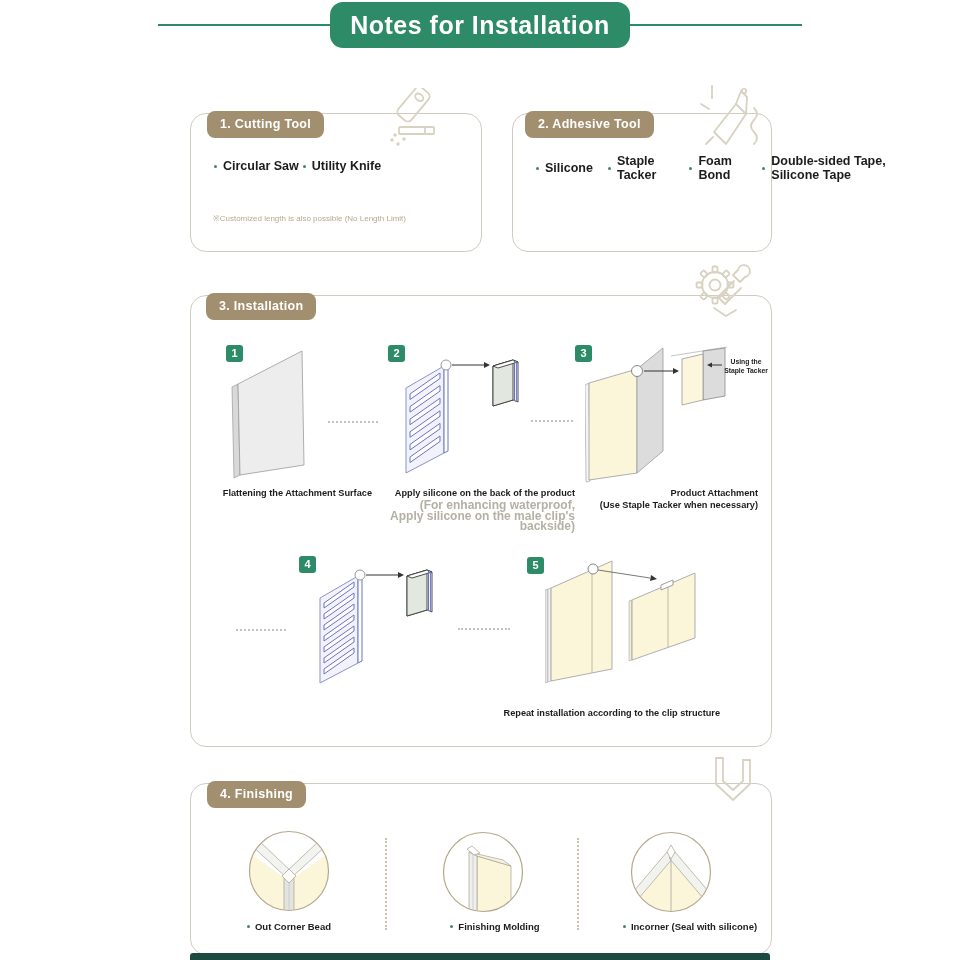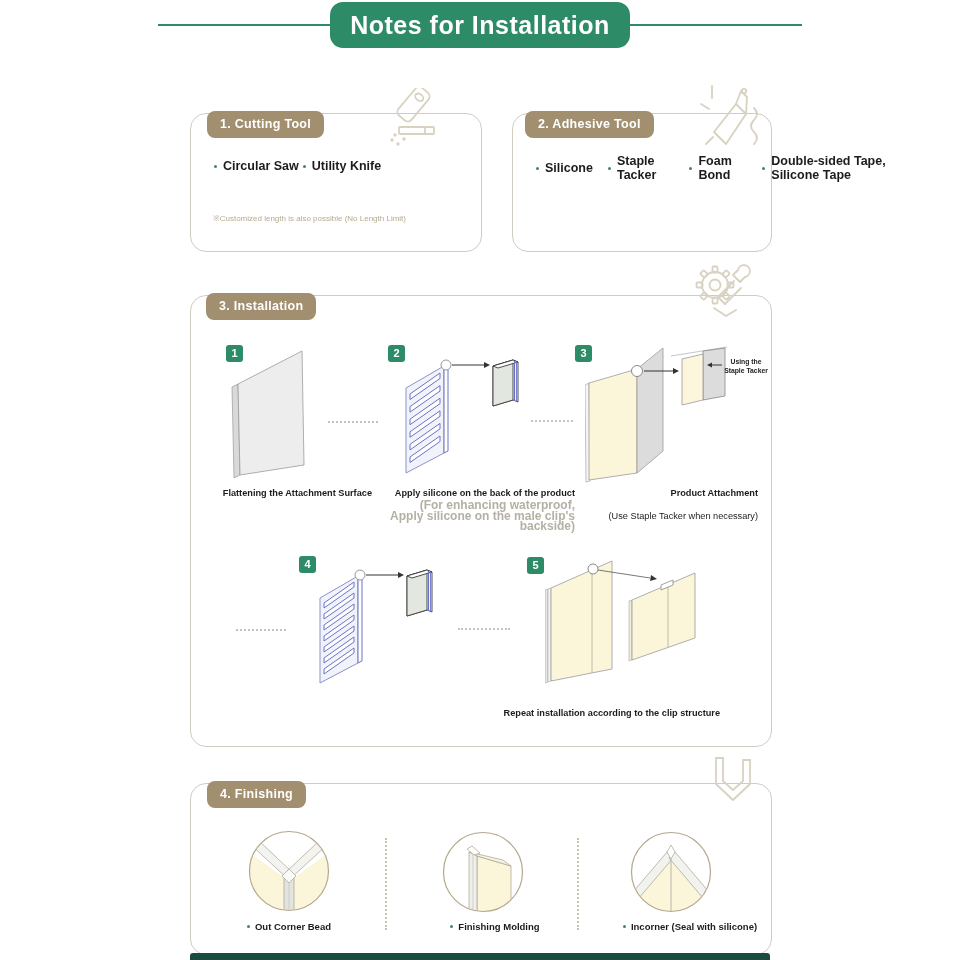--- a/index.html
+++ b/index.html
@@ -24,21 +24,21 @@
   .dot{width:3px;height:3px;border-radius:50%;background:#47806d;margin-right:6px;flex:0 0 auto;}
   .note{position:absolute;font-size:8px;color:#b6ab90;}
 
   
   .badge{position:absolute;width:17px;height:17px;background:#2e8b68;border-radius:3px;color:#fff;
          font-size:11px;font-weight:bold;text-align:center;line-height:17px;}
   .dot-h{position:absolute;border-top:2px dotted #c3c3c3;height:0;}
   .dot-v{position:absolute;border-left:2px dotted #ccc4a6;width:0;}
   .cap{position:absolute;text-align:right;font-size:9.2px;font-weight:bold;color:#1c1c1c;line-height:11px;}
   .sub{font-size:12px;font-weight:bold;color:#b4b0a4;line-height:10px;margin-top:1px;}
-  .sub-bold{font-size:9.2px;font-weight:normal;color:#1c1c1c;line-height:11px;margin-top:12px;}
+  .sub-bold{font-size:9.2px;font-weight:bold;color:#1c1c1c;line-height:11px;margin-top:1px;}
   .annot{position:absolute;text-align:center;font-size:6.8px;font-weight:bold;line-height:8.5px;color:#1c1c1c;}
 
   
   .fin-cap{position:absolute;text-align:center;font-size:9.5px;font-weight:bold;color:#1c1c1c;}
   .fin-cap .dot{display:inline-block;vertical-align:2px;margin-right:5px;}
 
   .bottom-bar{position:absolute;left:190px;top:953px;width:580px;height:7px;background:#1a4a40;
               border-radius:3px 3px 0 0;}
   svg{display:block;}
   .icon-outline{stroke:#d8d2c0;fill:none;stroke-width:1.8;stroke-linecap:round;stroke-linejoin:round;}

